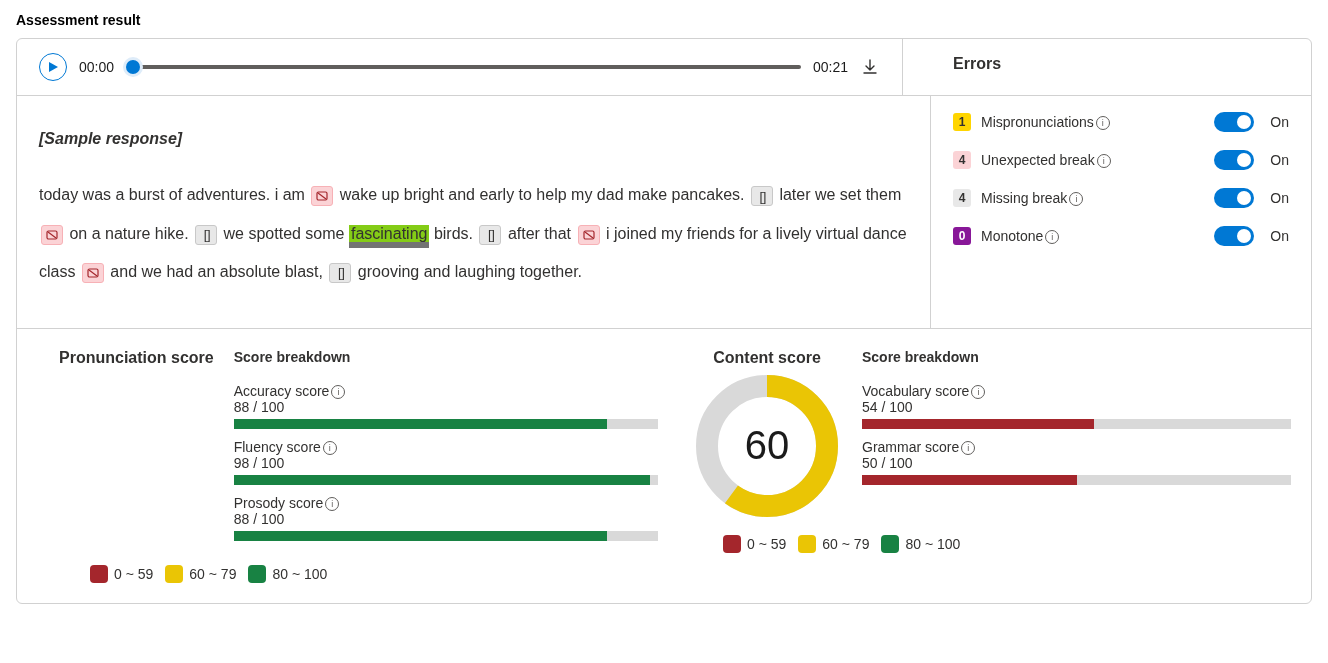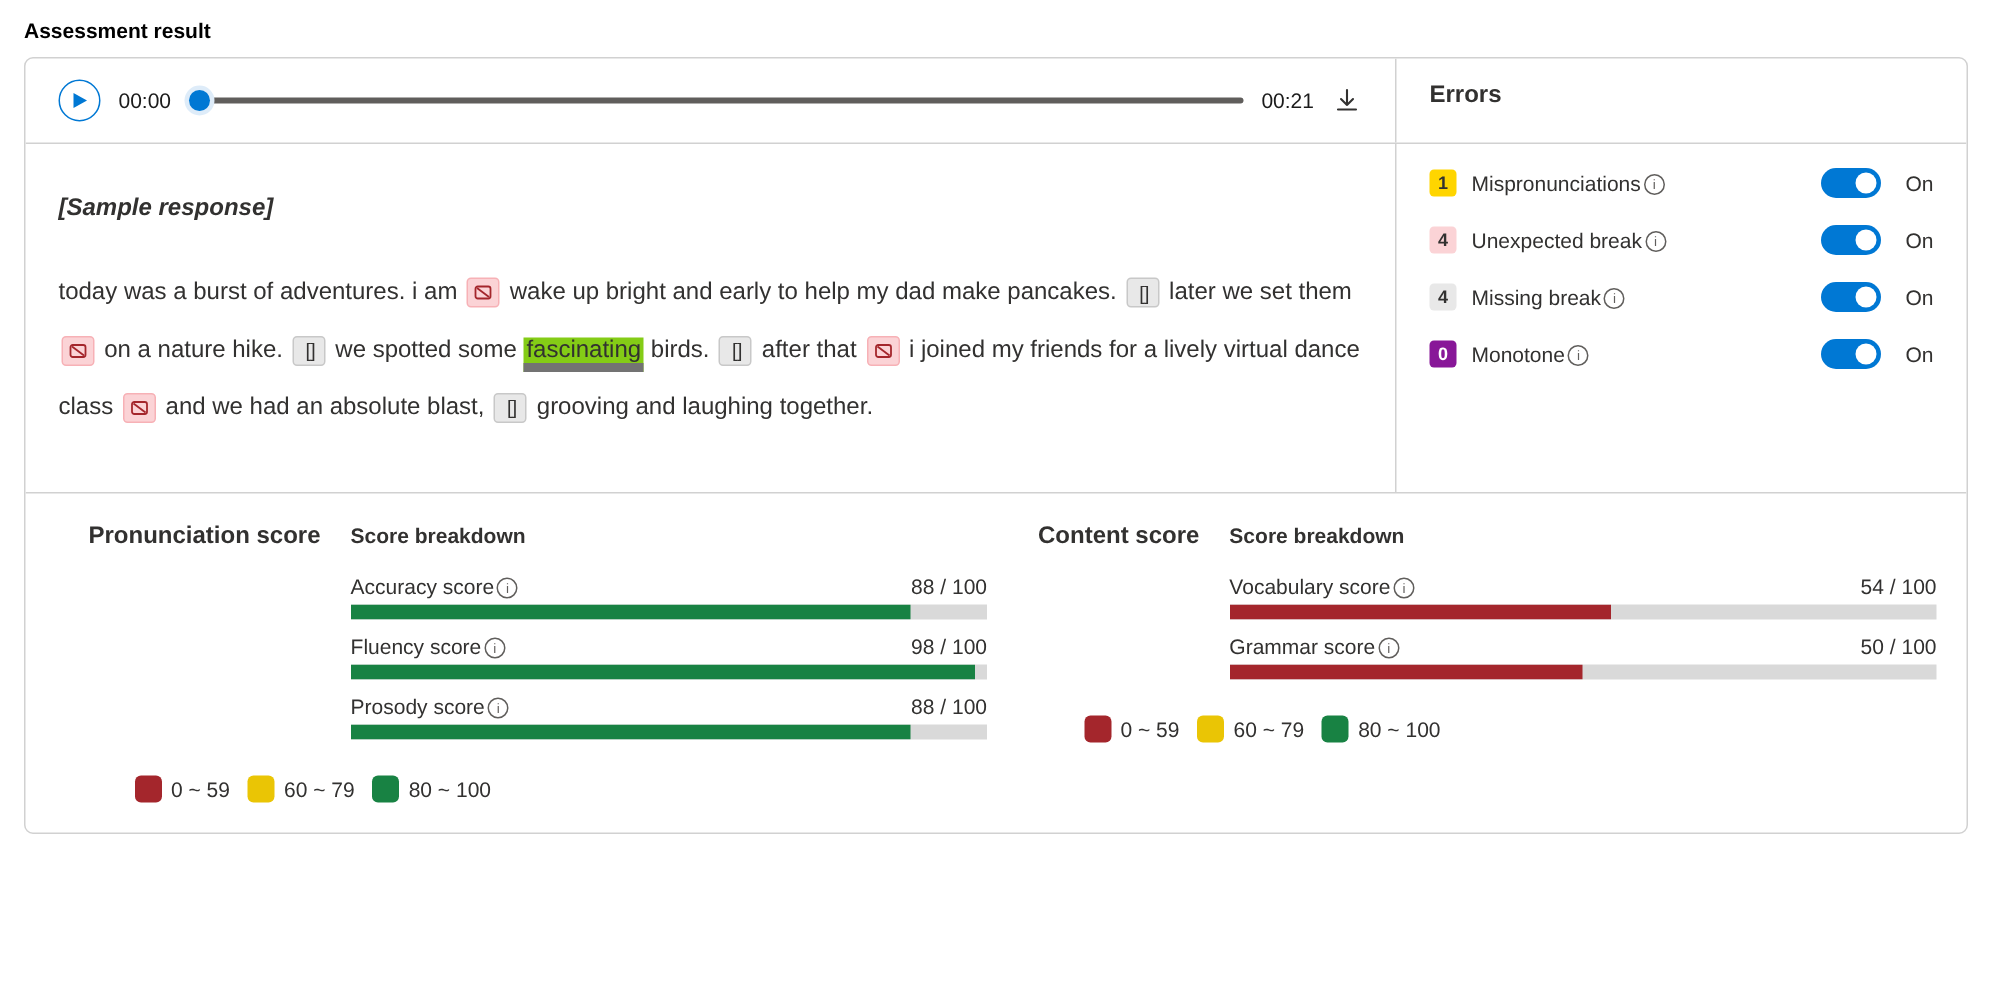--- a/index.html
+++ b/index.html
@@ -15,21 +15,21 @@
     font-weight: 600;
     margin-bottom: 10px;
     color: #000000;
   }
   .card {
     border: 1px solid #d1d1d1;
     border-radius: 6px;
     overflow: hidden;
   }
   
-  .top-row { display: flex; }
+  .top-row { display: flex; gap: 28px; }
   .player-panel {
     flex: 1;
     border-right: 1px solid #d1d1d1;
     padding: 14px 22px;
     display: flex;
     align-items: center;
     gap: 12px;
   }
   .play-btn {
     width: 28px; height: 28px;
@@ -164,21 +164,21 @@
   .donut { position:relative; width:150px; height:150px; }
   .donut svg { width:100%; height:100%; transform:rotate(-90deg);}
   .donut-val {
     position:absolute; inset:0;
     display:flex; align-items:center; justify-content:center;
     font-size:40px; font-weight:400; color:#1b1b1b;
   }
   .breakdown { flex:1; min-width: 260px;}
   .bd-title { font-size:14px; font-weight:600; margin-bottom:18px; }
   .bd-row { margin-bottom:10px;}
-  .bd-head { display:flex; justify-content:space-between; font-size:14px; margin-bottom:4px;}
+  .bd-head { display:flex; justify-content:space-between; font-size:14px; margin-bottom:4px;flex-direction:column;}
   .bd-bar { height:10px; background:#d9d9d9; border-radius:0; overflow:hidden; }
   .bd-fill { height:100%; }
   .fill-green { background:#188243; }
   .fill-yellow { background:#eac505; }
   .fill-red { background:#a4262c; }
   .legend { display:flex; gap:12px; margin-left:28px;padding-left:25px;}
   .legend-item { display:flex; align-items:center; gap:6px; font-size:14px;}
   .sw { width:18px; height:18px; border-radius:4px; }
   .sw-red{background:#a4262c;} .sw-yellow{background:#eac505;} .sw-green{background:#188243;}
   
@@ -332,20 +332,26 @@
             <span class="sw sw-green"></span>
             <span>80 ~ 100</span>
           </div>
         </div>
     </div>
 
     <div class="score-block">
       <div class="score-block-inner">
         <div class="donut-wrap">
           <div class="score-title">Content score</div>
+          <div class="donut" id="donut-cont"><svg viewBox="0 0 150 150">
+                <circle cx="75" cy="75" r="60" fill="none" stroke="#d9d9d9" stroke-width="22"></circle>
+                <circle cx="75" cy="75" r="60" fill="none" stroke="#eac505" stroke-width="22" stroke-dasharray="226.1946710584651 376.99111843077515" stroke-linecap="butt"></circle>
+              </svg>
+            <div class="donut-val">60</div>
+          </div>
         </div>
         <div class="breakdown">
           <div class="bd-title">Score breakdown</div>
           <div id="bd-cont">
               <div class="bd-row">
                 <div class="bd-head">
                   <span>Vocabulary score<span class="info-icon">i</span></span>
                   <span>54 / 100</span>
                 </div>
                 <div class="bd-bar">

